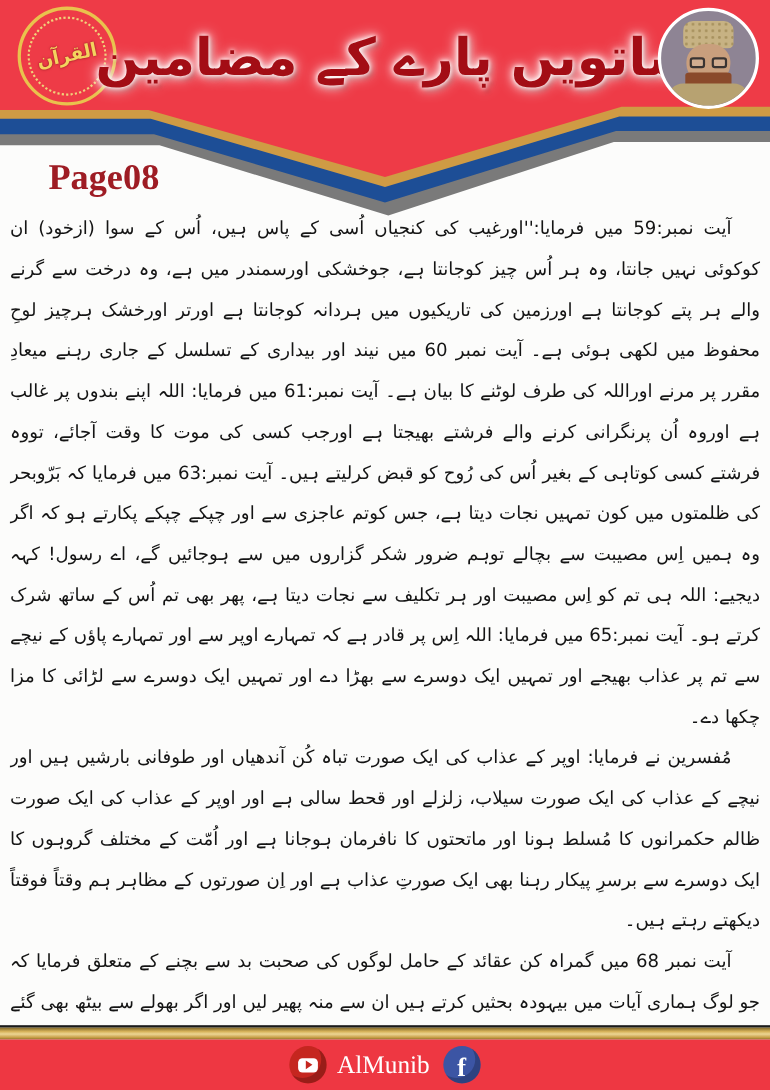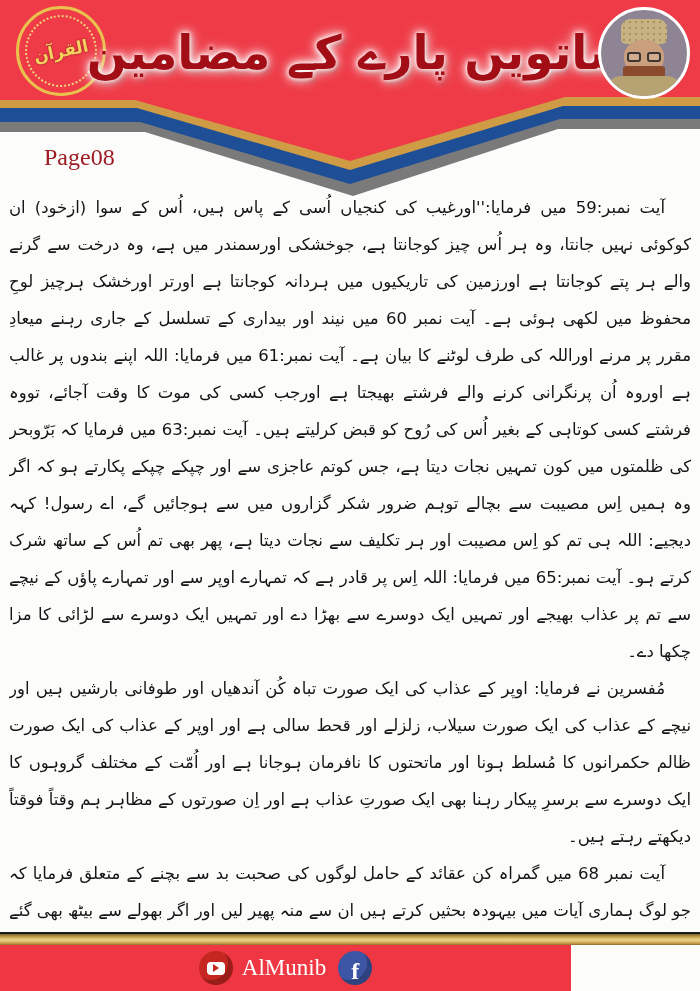--- a/index.html
+++ b/index.html
@@ -74,42 +74,42 @@
   .portrait .shoulders {
     position:absolute; left:50%; bottom:-6px; transform:translateX(-50%);
     width:74px; height:26px; border-radius:14px 14px 0 0;
     background:#b7a271;
   }
 
   
   .page-label {
     position:absolute; left:44px; top:144px; z-index:6;
     font-family:"Liberation Serif", serif;
-    font-size:24px; color:#9e1c24;
+    font-size:33px; color:#9e1c24;font-weight:bold;
   }
 
   
   .body-text {
     position:absolute; left:9px; right:9px; top:189px; height:744px;
     overflow:hidden; z-index:4;
     direction:rtl; text-align:justify;
     font-size:16.5px; line-height:37px; color:#141414;
     font-family:"DejaVu Sans", sans-serif;
   }
   .body-text p { text-indent:26px; }
 
   
   .gold-divider {
     position:absolute; left:0; bottom:46px; width:700px; height:13px; z-index:6;
     border-top:2px solid #1a1a1a;
     background:linear-gradient(to bottom,#7c6325 0%,#d8b45c 35%,#ecd astronomical 0,#ecd593 55%,#c49a43 85%,#8a6f2e 100%);
     background:linear-gradient(to bottom,#7c6325 0%,#d8b45c 35%,#ecd593 55%,#c49a43 85%,#8a6f2e 100%);
   }
   .footer {
-    position:absolute; left:0; bottom:0; width:571px; height:46px; z-index:6;
+    position:absolute; left:0; bottom:0; width:700px; height:46px; z-index:6;
     background:#ee3742;
     display:flex; align-items:center; justify-content:center; gap:12px;
     font-family:"Liberation Serif", serif;
   }
   .social-item { display:flex; align-items:center; gap:9px; cursor:pointer; }
   .social-label { color:#ffffff; font-size:23px; }
   .icon-circle {
     width:34px; height:34px; border-radius:50%;
     display:flex; align-items:center; justify-content:center;
     box-shadow:inset -5px -5px 0 rgba(0,0,0,.22);

